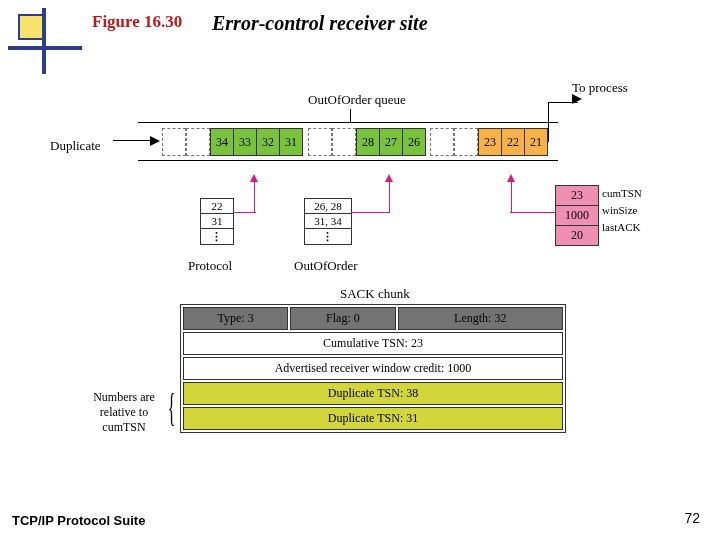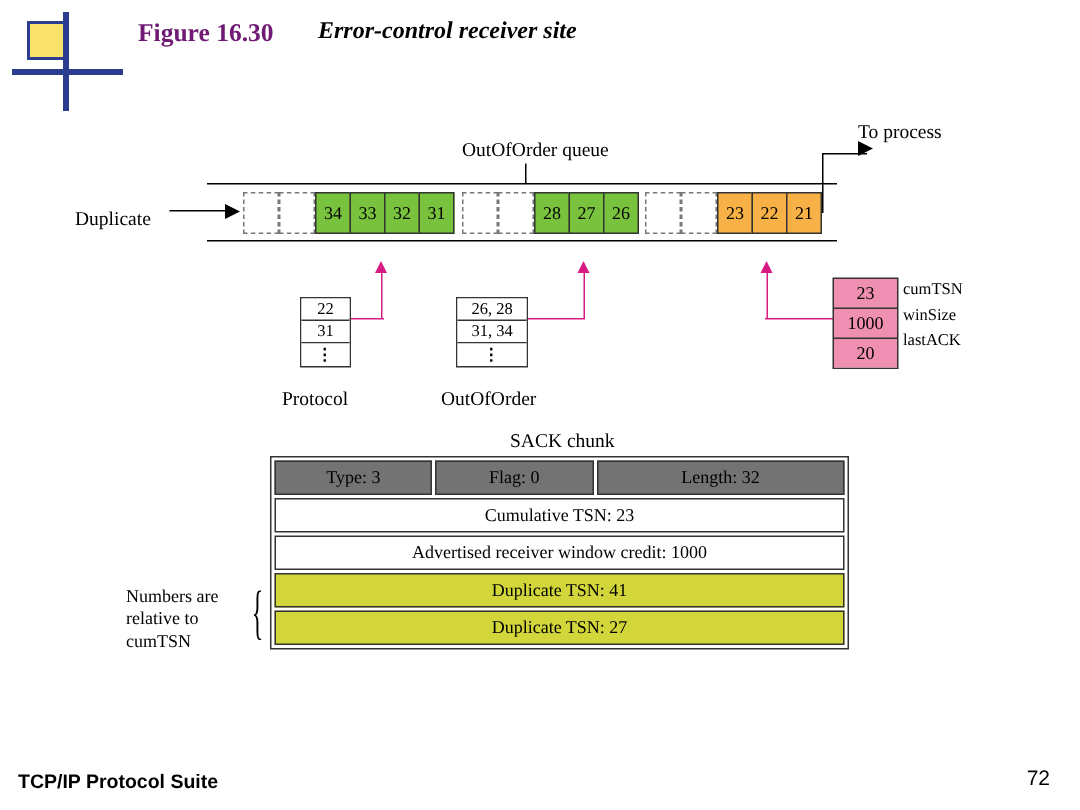--- a/index.html
+++ b/index.html
@@ -1,20 +1,20 @@
 <!DOCTYPE html>
 <html><head>
 <meta charset="utf-8">
 <style>
   body{margin:0;padding:0;font-family:"Times New Roman",serif;background:#fff;width:720px;height:540px;position:relative;color:#000}
   .bullet{position:absolute;left:18px;top:14px;width:22px;height:22px;background:#f9e26b;border:2px solid #2a3d8f}
   .hrule{position:absolute;left:8px;top:46px;width:74px;height:4px;background:#2a3d8f}
   .vrule{position:absolute;left:42px;top:8px;width:4px;height:66px;background:#2a3d8f}
-  .fig-label{position:absolute;left:92px;top:12px;font-weight:700;color:#701a75;font-size:17px}
-  .fig-title{position:absolute;left:212px;top:12px;font-weight:700;font-style:italic;font-size:16px}
+  .fig-label{position:absolute;left:92px;top:12px;font-weight:700;color:#b91c1c;font-size:17px}
+  .fig-title{position:absolute;left:212px;top:12px;font-weight:700;font-style:italic;font-size:20px}
   .footer-l{position:absolute;left:12px;bottom:12px;font:bold 13px Arial,sans-serif}
   .footer-r{position:absolute;right:20px;bottom:14px;font:14px Arial,sans-serif}
 
   .diag{position:absolute;left:50px;top:60px;width:620px;height:410px;font-size:13px}
 
   
   .lbl{position:absolute;font-size:13px}
   .qline{position:absolute;background:#000;height:1px}
   .dashcell{position:absolute;border:1px dashed #777;height:26px;width:22px;top:68px}
   .cell{position:absolute;border:1px solid #333;height:26px;width:22px;top:68px;text-align:center;line-height:26px;font-size:12px}
@@ -137,25 +137,25 @@
       <td style="width:28%">Flag: 0</td>
       <td>Length: 32</td>
     </tr>
     <tr>
           <td colspan="3">Cumulative TSN: 23</td>
         </tr>
     <tr>
           <td colspan="3">Advertised receiver window credit: 1000</td>
         </tr>
     <tr class="yrow">
-          <td colspan="3">Duplicate TSN: 41</td>
+          <td colspan="3">Duplicate TSN: 38</td>
         </tr>
     <tr class="yrow">
-          <td colspan="3">Duplicate TSN: 27</td>
+          <td colspan="3">Duplicate TSN: 31</td>
         </tr>
   </tbody>
     </table>
 
-  <div class="lbl" style="left:34px;top:330px;white-space:pre;font-size:12px;text-align:left;width:80px">Numbers are
+  <div class="lbl" style="left:34px;top:330px;white-space:pre;font-size:12px;text-align:center;width:80px">Numbers are
 relative to
 cumTSN</div>
   <div class="brace" style="left:112px;top:324px">{</div>
 </div>
 
 </body></html>

